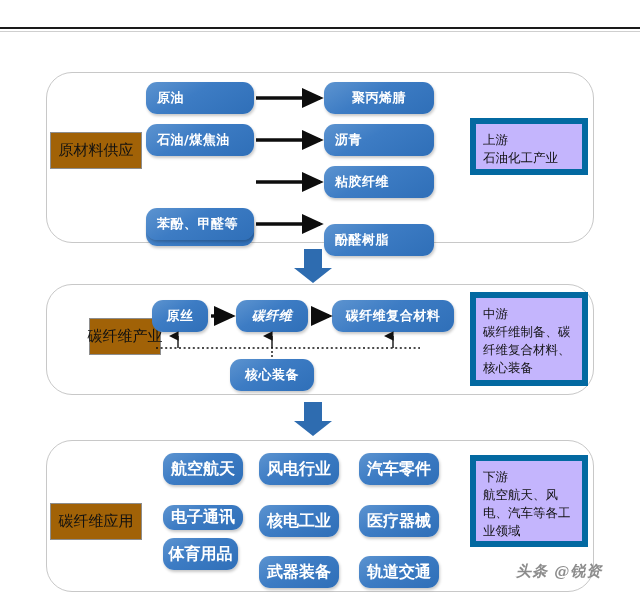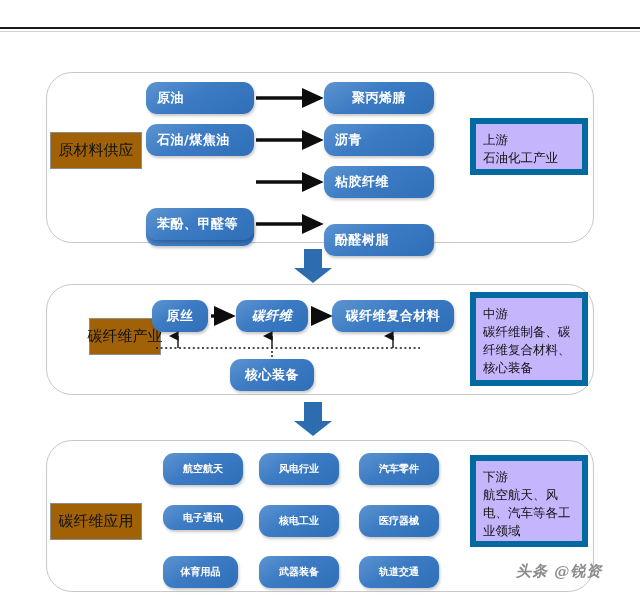--- a/index.html
+++ b/index.html
@@ -127,24 +127,24 @@
   #node-composite   { left: 332px; top: 300px; width: 122px; height: 32px; }
   #node-core-equip  { left: 230px; top: 359px; width: 84px;  height: 32px; }
 
   
   #node-aerospace   { left: 163px; top: 453px; width: 80px; height: 32px; }
   #node-wind        { left: 259px; top: 453px; width: 80px; height: 32px; }
   #node-auto-parts  { left: 359px; top: 453px; width: 80px; height: 32px; }
   #node-electronics { left: 163px; top: 505px; width: 80px; height: 25px; }
   #node-nuclear     { left: 259px; top: 505px; width: 80px; height: 32px; }
   #node-medical     { left: 359px; top: 505px; width: 80px; height: 32px; }
-  #node-sports      { left: 163px; top: 556px; width: 75px; height: 32px; }
+  #node-sports      { left: 163px; top: 538px; width: 75px; height: 32px; }
   #node-weapons     { left: 259px; top: 556px; width: 80px; height: 32px; }
   #node-rail        { left: 359px; top: 556px; width: 80px; height: 32px; }
-  .node.small { font-size: 10px; letter-spacing: 0; }
+  .node.small { font-size: 16px; letter-spacing: 0; }
 
   
   #connector-layer {
     position: absolute;
     left: 0; top: 0;
     width: 640px; height: 597px;
     pointer-events: none;
   }
 
   

